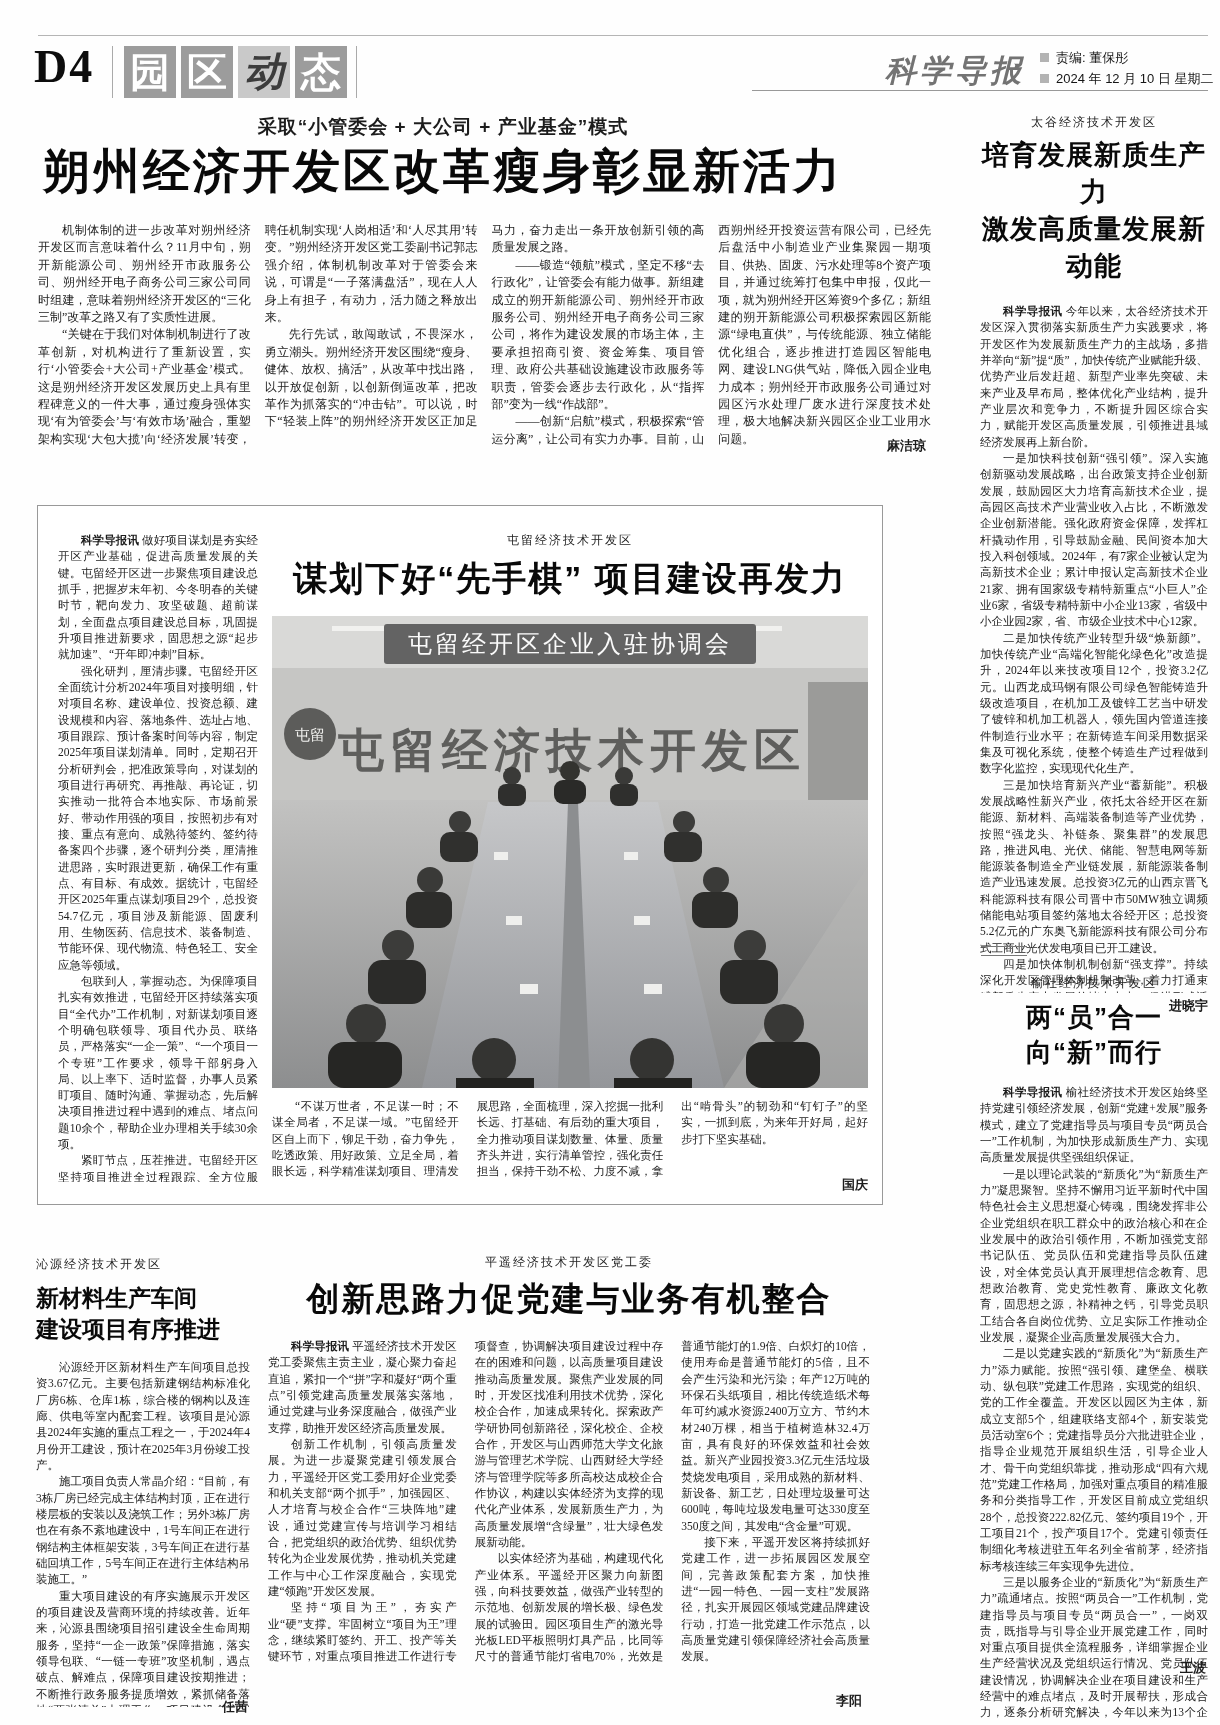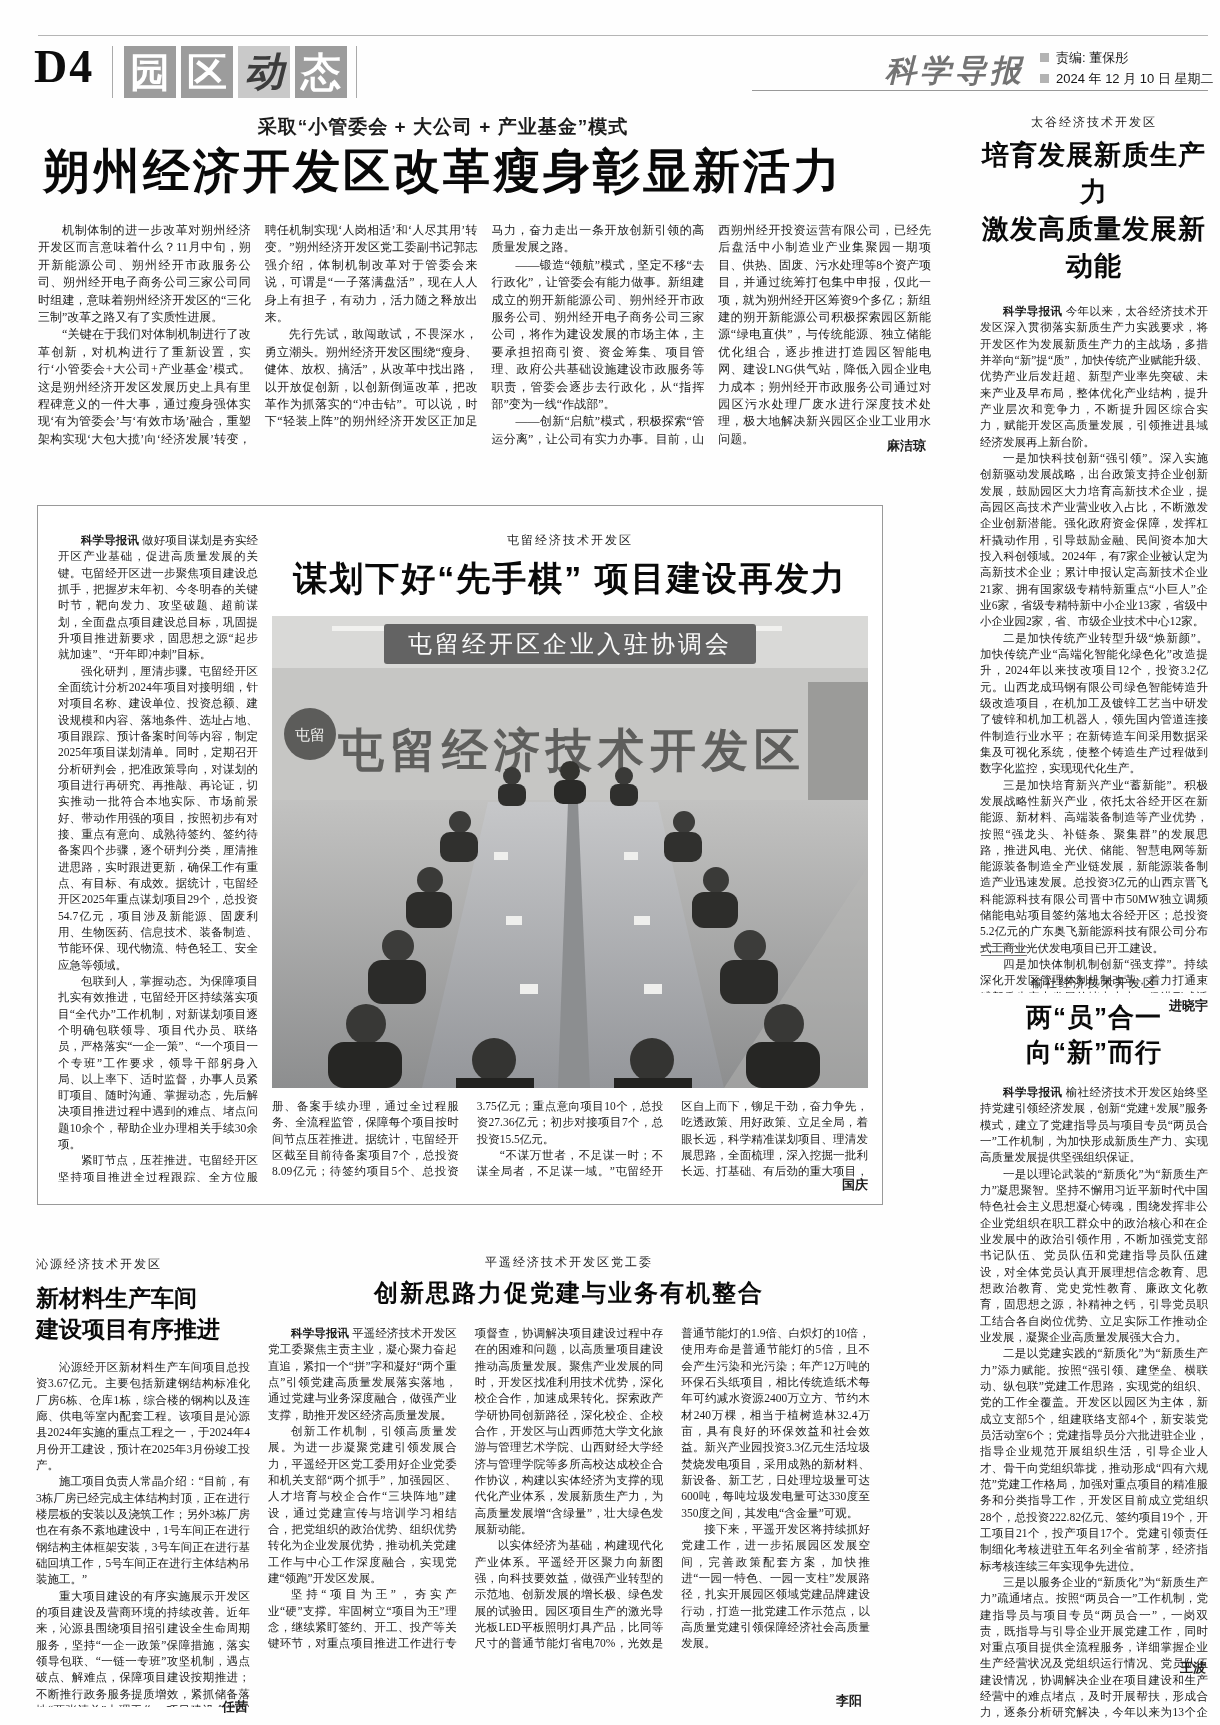--- a/index.html
+++ b/index.html
@@ -57,21 +57,21 @@
   #tl-byline{right:14px;top:670px;width:100px;}
 
   
   #qy{left:36px;top:1256px;width:214px;}
   #qy .headline{text-align:left;font-size:23px;line-height:31px;margin-top:10px;}
   #qy .body-text{margin-top:14px;height:348px;}
   #qy .byline{position:absolute;right:2px;top:442px;width:100px;}
 
   
   #py{left:268px;top:1254px;width:602px;}
-  #py .headline{font-size:24px;letter-spacing:2px;margin-top:6px;}
+  #py .headline{font-size:33px;letter-spacing:2px;margin-top:6px;}
   #py .body-text{margin-top:16px;height:358px;column-count:3;column-gap:18px;}
   #py .byline{position:absolute;right:8px;top:438px;width:100px;}
 
   
   #ys{left:980px;top:975px;width:228px;}
   #ys .headline{font-size:26px;letter-spacing:1px;margin-top:8px;}
   #ys .body-text{margin-top:14px;height:636px;}
   #ys .byline{position:absolute;right:2px;top:684px;width:100px;}
 </style>
 </head>
@@ -188,21 +188,20 @@
         <circle cx="512" cy="408" r="20" fill="#383836"></circle>
           <rect x="474" y="426" width="74" height="46" rx="16" fill="#262624"></rect>
         <circle cx="222" cy="444" r="22" fill="#343432"></circle>
           <rect x="184" y="462" width="78" height="10" fill="#232321"></rect>
         <circle cx="380" cy="444" r="22" fill="#343432"></circle>
           <rect x="342" y="462" width="78" height="10" fill="#232321"></rect>
       </g>
     </svg>
 
     <div class="abs body-text small" id="tl-bottom">
-      <p class="para noindent">册、备案手续办理，通过全过程服务、全流程监管，保障每个项目按时间节点压茬推进。据统计，屯留经开区截至目前待备案项目7个，总投资8.09亿元；待签约项目5个、总投资3.75亿元；重点意向项目10个，总投资27.36亿元；初步对接项目7个，总投资15.5亿元。</p>
       <span><p class="para">“不谋万世者，不足谋一时；不谋全局者，不足谋一域。”屯留经开区自上而下，铆足干劲，奋力争先，吃透政策、用好政策、立足全局，着眼长远，科学精准谋划项目、理清发展思路，全面梳理，深入挖掘一批利长远、打基础、有后劲的重大项目，全力推动项目谋划数量、体量、质量齐头并进，实行清单管控，强化责任担当，保持干劲不松、力度不减，拿出“啃骨头”的韧劲和“钉钉子”的坚实，一抓到底，为来年开好局，起好步打下坚实基础。</p></span>
     </div>
     <div class="abs byline" id="tl-byline">国庆</div>
   </div>
 
   <div class="abs" id="qy">
     <div class="kicker left">沁源经济技术开发区</div>
     <div class="headline">
       <div>新材料生产车间</div>
       <div>建设项目有序推进</div>

